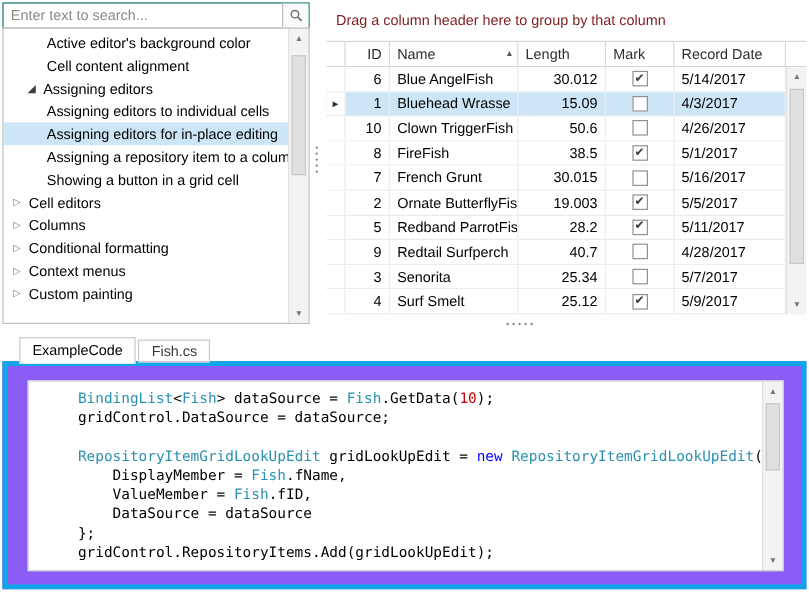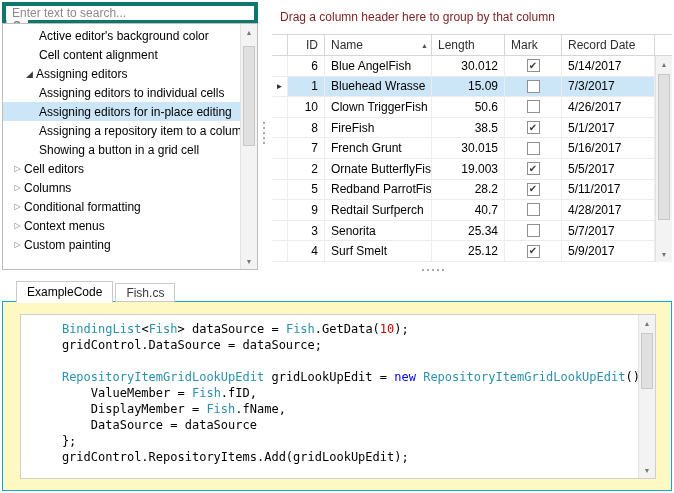--- a/index.html
+++ b/index.html
@@ -3,27 +3,27 @@
 <meta charset="utf-8">
 <style>
   * { margin:0; padding:0; box-sizing:border-box; }
   html,body { background:#fff; }
   body { width:674px; height:493px; position:relative; overflow:hidden;
          font-family:"Liberation Sans", sans-serif; font-size:12px; color:#000; }
   .app { position:absolute; inset:0; background:#fff; }
 
   
   .left-panel { position:absolute; left:2px; top:2px; width:256px; height:268px; }
-  .search-box { position:absolute; left:0; top:0; right:0; height:22px; border:4px solid #0f766e; background:#fff; display:flex;flex-direction:column; }
+  .search-box { position:absolute; left:0; top:0; right:0; height:22px; border:1px solid #0f766e; background:#fff; display:flex; }
   .search-input { flex:1; border:none; outline:none; padding:0 6px; font-family:"Liberation Sans",sans-serif; font-size:12px; color:#333; background:transparent; }
   .search-input::placeholder { color:#8a8a8a; opacity:1; }
   .search-btn { width:22px; border:none; border-left:1px solid #bdbdbd; background:#fafafa; display:flex; align-items:center; justify-content:center; cursor:pointer; }
   .tree-wrap { position:absolute; left:0; top:21px; right:0; bottom:0; border:1px solid #bdbdbd; background:#fff; overflow:hidden; }
   .tree { position:absolute; left:0; top:2px; right:17px; bottom:0; overflow:hidden; }
-  .tree-item { height:19px; display:flex; align-items:center; cursor:pointer; white-space:nowrap;text-align:center; }
+  .tree-item { height:19px; display:flex; align-items:center; cursor:pointer; white-space:nowrap; }
   .tree-item.selected { background:var(--selection,#cde6f7); }
   .lvl0 { padding-left:8px; } .lvl1 { padding-left:20px; } .lvl2 { padding-left:36px; }
   .tree-glyph { width:13px; flex:none; font-size:8px; color:#7a7a7a; }
   .tree-glyph.expanded { color:#3d3d3d; font-size:9px; }
 
   
   .scrollbar { position:absolute; display:flex; flex-direction:column; background:#f3f3f3; border-left:1px solid #e2e2e2; width:17px; }
   .sb-arrow { height:16px; flex:none; display:flex; align-items:center; justify-content:center; font-size:7px; color:#777; cursor:pointer; }
   .sb-track { flex:1; position:relative; }
   .sb-thumb { position:absolute; left:2px; right:2px; background:#e0e0e0; border:1px solid #c8c8c8; cursor:pointer; }
@@ -59,21 +59,21 @@
   .cell.indicator { width:16px; flex:none; padding:0 2px; font-size:8px; color:#2e2e2e; background:#fff; justify-content:center; }
   .align-right { justify-content:flex-end; }
   .align-center { justify-content:center; }
   .checkbox { width:13px; height:13px; border:1px solid #919191; background:#fff; display:flex; align-items:center; justify-content:center; font-size:10px; line-height:1; color:#3b3b3b; cursor:pointer; }
 
   
   .code-panel { position:absolute; left:2px; top:280px; width:670px; height:211px; }
   .tabs { position:absolute; left:2px; top:0; height:22px; display:flex; align-items:flex-end; z-index:2;padding-left:12px; }
   .tab { border:1px solid #c9c9c9; background:#fff; height:19px; padding:0 10px; display:flex; align-items:center; margin-right:2px; color:#3a3a3a; cursor:pointer; }
   .tab.active { height:22px; border-bottom:1px solid #fff; margin-bottom:-1px; color:#000; }
-  .tab-content { position:absolute; left:0; top:21px; right:0; bottom:0; border:1px solid #0ea5e9; background:#fef9c3; }
+  .tab-content { position:absolute; left:0; top:21px; right:0; bottom:0; border:4px solid #0ea5e9; background:#8b5cf6; }
   .code-box { position:absolute; left:17px; top:12px; right:15px; bottom:11px; border:1px solid #cfcfcf; background:#fff; overflow:hidden; }
   .code-lines { position:absolute; left:0; top:6px; right:17px; bottom:0; padding-left:12px;
                 font-family:"DejaVu Sans Mono", monospace; font-size:12px; line-height:16px; overflow:hidden; }
   .code-line { white-space:pre; min-height:16px; }
   .tok-plain { color:#000; }
   .tok-type { color:var(--code-type,#2B91AF); }
   .tok-keyword { color:var(--code-keyword,#0000FF); }
   .tok-number { color:var(--code-number,#CC0000); }
 </style>
 </head>
@@ -190,21 +190,21 @@
           <div class="cell col-record_date align-left">5/14/2017</div>
         </div>
         <div class="grow focused">
           <div class="cell indicator">►</div>
           <div class="cell col-id align-right">1</div>
           <div class="cell col-name align-left">Bluehead Wrasse</div>
           <div class="cell col-length align-right">15.09</div>
           <div class="cell col-mark align-center">
             <span class="checkbox"></span>
           </div>
-          <div class="cell col-record_date align-left">7/3/2017</div>
+          <div class="cell col-record_date align-left">4/3/2017</div>
         </div>
         <div class="grow">
           <div class="cell indicator"></div>
           <div class="cell col-id align-right">10</div>
           <div class="cell col-name align-left">Clown TriggerFish</div>
           <div class="cell col-length align-right">50.6</div>
           <div class="cell col-mark align-center">
             <span class="checkbox"></span>
           </div>
           <div class="cell col-record_date align-left">4/26/2017</div>
@@ -304,22 +304,22 @@
       <div class="tab active">ExampleCode</div>
       <div class="tab">Fish.cs</div>
     </div>
     <div class="tab-content">
       <div class="code-box">
         <div class="code-lines" id="code-lines">
             <div class="code-line"><span class="tok-plain">    </span><span class="tok-type">BindingList</span><span class="tok-plain">&lt;</span><span class="tok-type">Fish</span><span class="tok-plain">&gt; dataSource = </span><span class="tok-type">Fish</span><span class="tok-plain">.GetData(</span><span class="tok-number">10</span><span class="tok-plain">);</span></div>
             <div class="code-line"><span class="tok-plain">    gridControl.DataSource = dataSource;</span></div>
             <div class="code-line"></div>
             <div class="code-line"><span class="tok-plain">    </span><span class="tok-type">RepositoryItemGridLookUpEdit</span><span class="tok-plain"> gridLookUpEdit = </span><span class="tok-keyword">new</span><span class="tok-plain"> </span><span class="tok-type">RepositoryItemGridLookUpEdit</span><span class="tok-plain">() {</span></div>
+            <div class="code-line"><span class="tok-plain">        DisplayMember = </span><span class="tok-type">Fish</span><span class="tok-plain">.fName,</span></div>
             <div class="code-line"><span class="tok-plain">        ValueMember = </span><span class="tok-type">Fish</span><span class="tok-plain">.fID,</span></div>
-            <div class="code-line"><span class="tok-plain">        DisplayMember = </span><span class="tok-type">Fish</span><span class="tok-plain">.fName,</span></div>
             <div class="code-line"><span class="tok-plain">        DataSource = dataSource</span></div>
             <div class="code-line"><span class="tok-plain">    };</span></div>
             <div class="code-line"><span class="tok-plain">    gridControl.RepositoryItems.Add(gridLookUpEdit);</span></div>
           </div>
         <div class="scrollbar code-sb">
           <div class="sb-arrow">▲</div>
           <div class="sb-track">
             <div class="sb-thumb"></div>
           </div>
           <div class="sb-arrow">▼</div>

